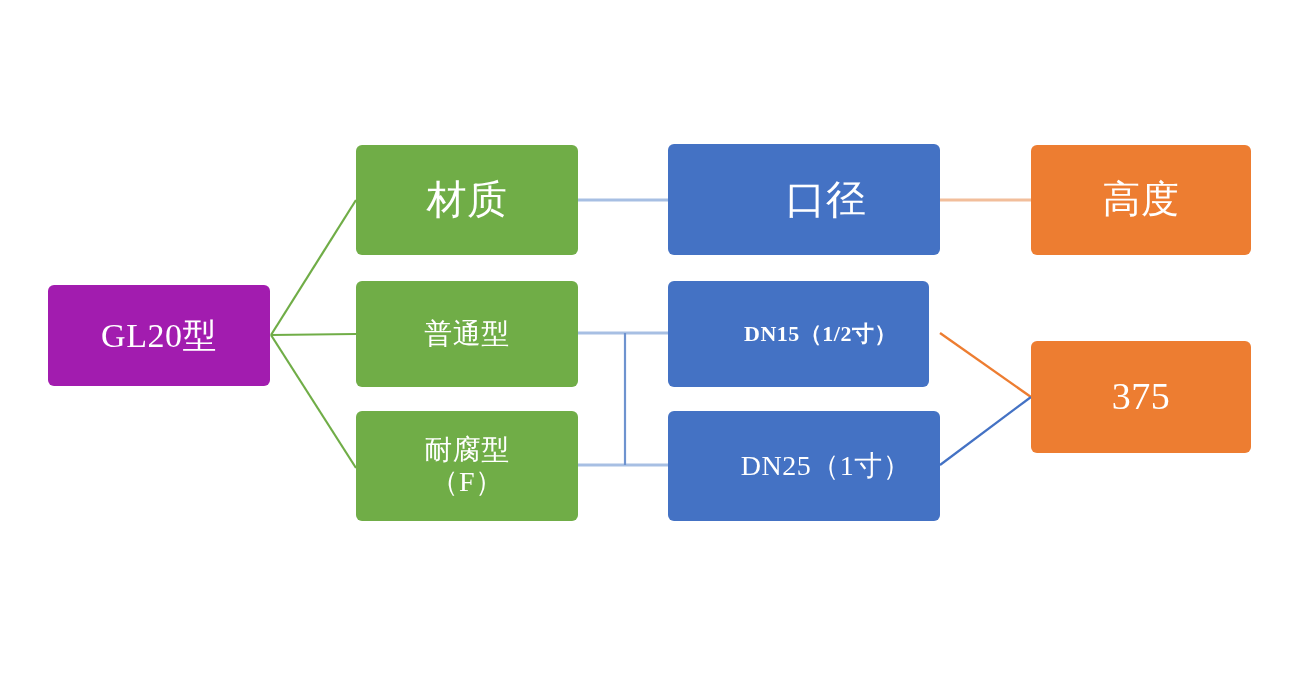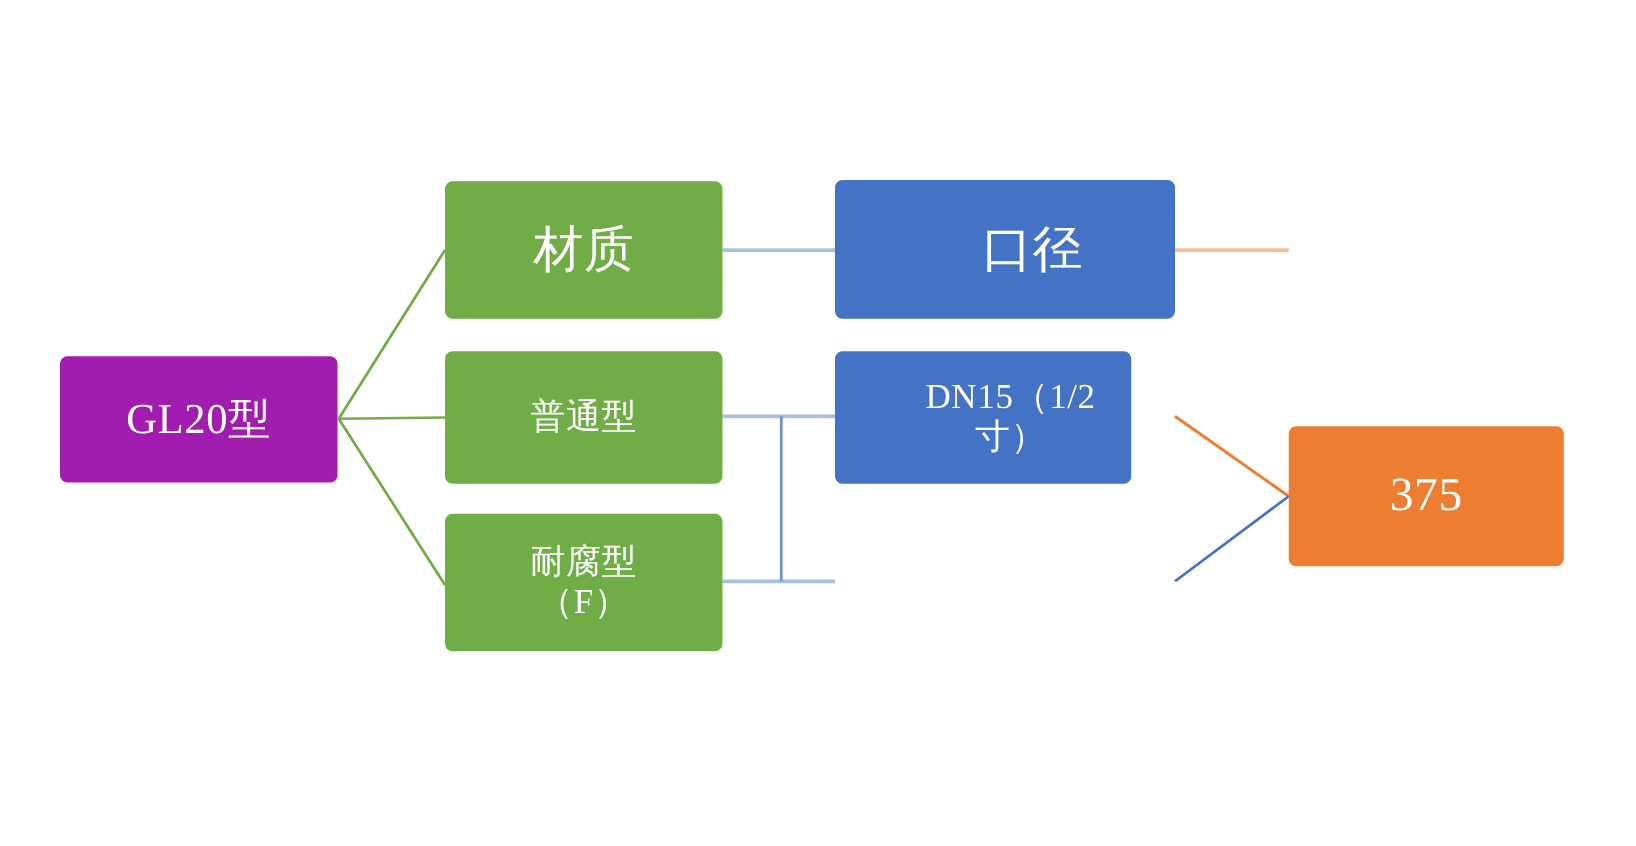--- a/index.html
+++ b/index.html
@@ -43,21 +43,21 @@
 
   
   #node-root      { left: 48px;   top: 285px; width: 222px; height: 101px; font-size: 34px; }
   #node-material  { left: 356px;  top: 145px; width: 222px; height: 110px; font-size: 40px; }
   #node-caliber   { left: 668px;  top: 144px; width: 272px; height: 111px; font-size: 40px; }
   #node-height    { left: 1031px; top: 145px; width: 220px; height: 110px; font-size: 38px; }
 
   
   #node-standard  { left: 356px;  top: 281px; width: 222px; height: 106px; font-size: 28px; }
   #node-corrosion { left: 356px;  top: 411px; width: 222px; height: 110px; font-size: 28px; }
-  #node-dn15      { left: 668px;  top: 281px; width: 237px; height: 106px; font-size: 28px; }
+  #node-dn15      { left: 668px;  top: 281px; width: 261px; height: 106px; font-size: 22px; font-weight: bold; }
   #node-dn25      { left: 668px;  top: 411px; width: 272px; height: 110px; font-size: 28px; }
   #node-value-375 { left: 1031px; top: 341px; width: 220px; height: 112px; font-size: 38px; }
 </style>
 </head>
 <body>
 
 <div id="canvas">
 
   <svg class="edges" viewBox="0 0 1309 677" xmlns="http://www.w3.org/2000/svg">
 
@@ -81,24 +81,26 @@
 
     <line x1="940" y1="465" x2="1031" y2="397" stroke="#4472C4" stroke-width="2.2"></line>
   </svg>
 
   <div class="node node-root" id="node-root">GL20型</div>
 
   <div class="node node-green" id="node-material">材质</div>
 
   <div class="node node-blue" id="node-caliber">口径</div>
 
+  <div class="node node-orange" id="node-height">高度</div>
 
   <div class="node node-green" id="node-standard">普通型</div>
 
   <div class="node node-green" id="node-corrosion">耐腐型
 （F）</div>
 
   <div class="node node-blue" id="node-dn15">DN15（1/2寸）</div>
 
+  <div class="node node-blue" id="node-dn25">DN25（1寸）</div>
 
   <div class="node node-orange" id="node-value-375">375</div>
 
 </div>
 
 </body></html>

